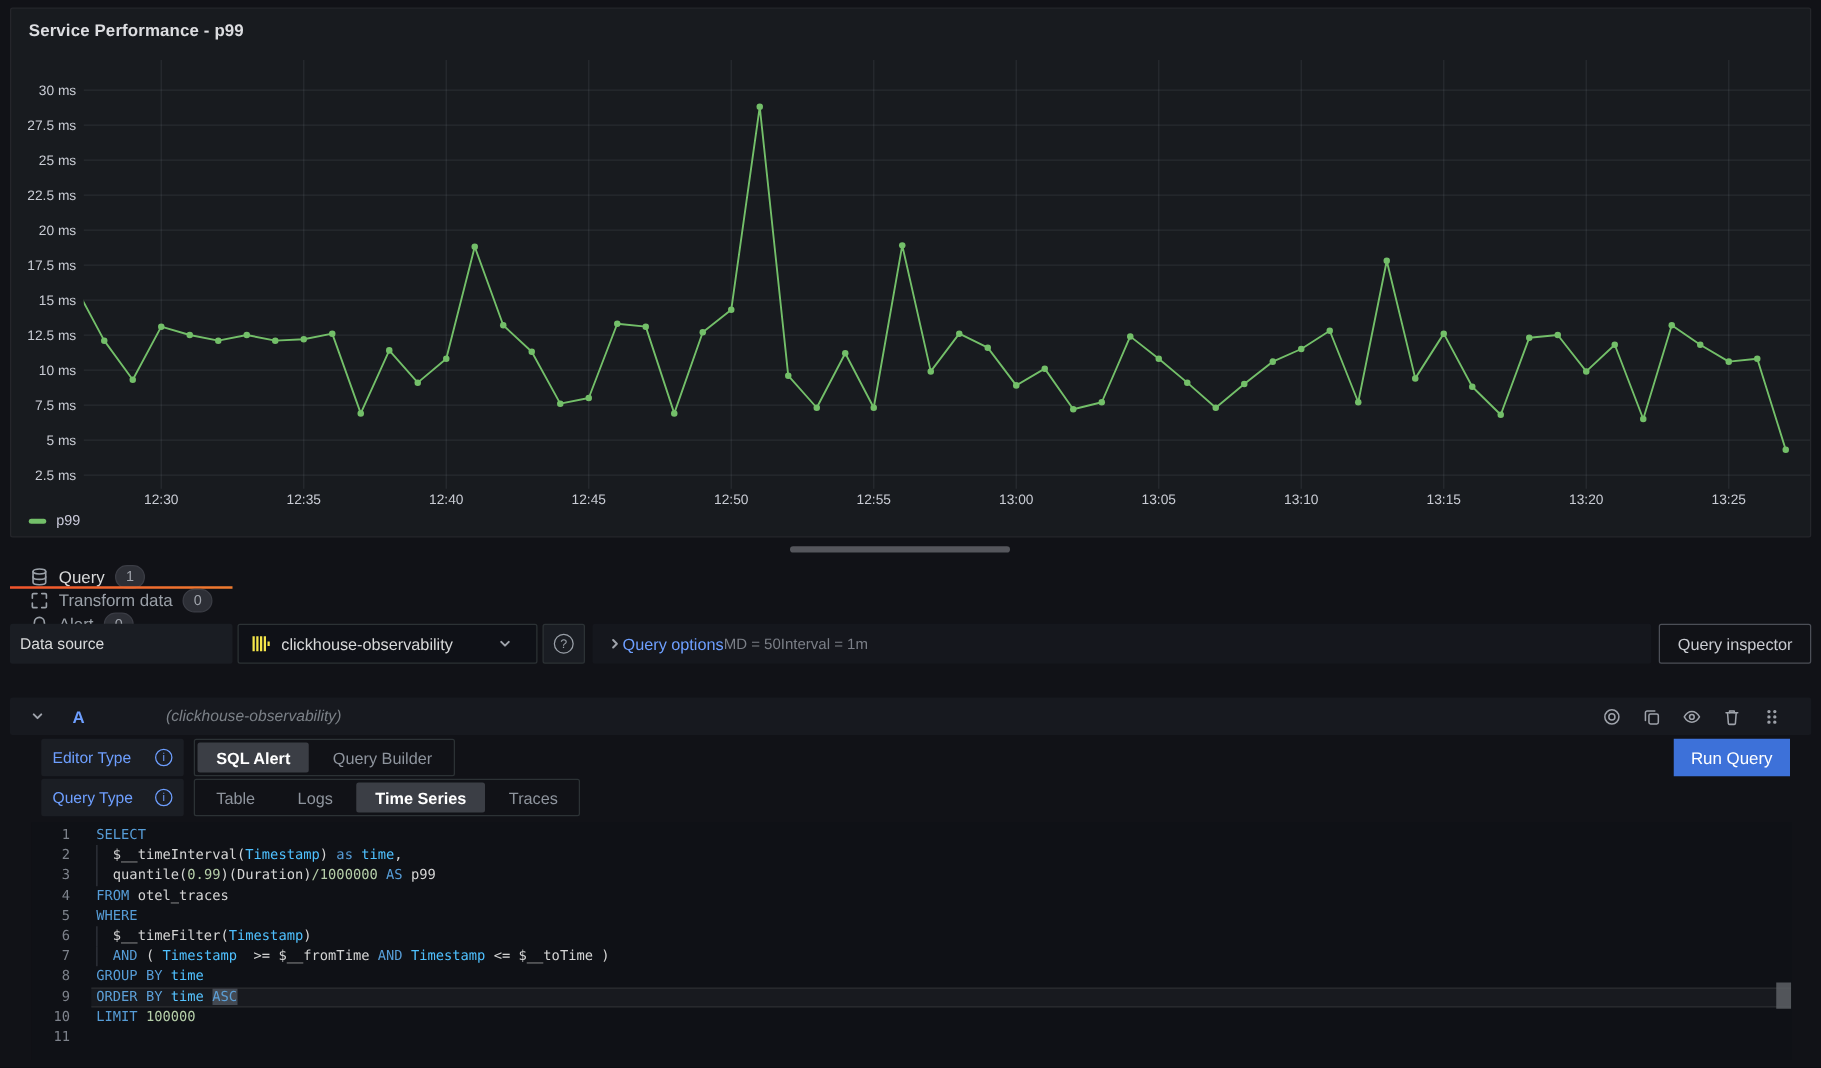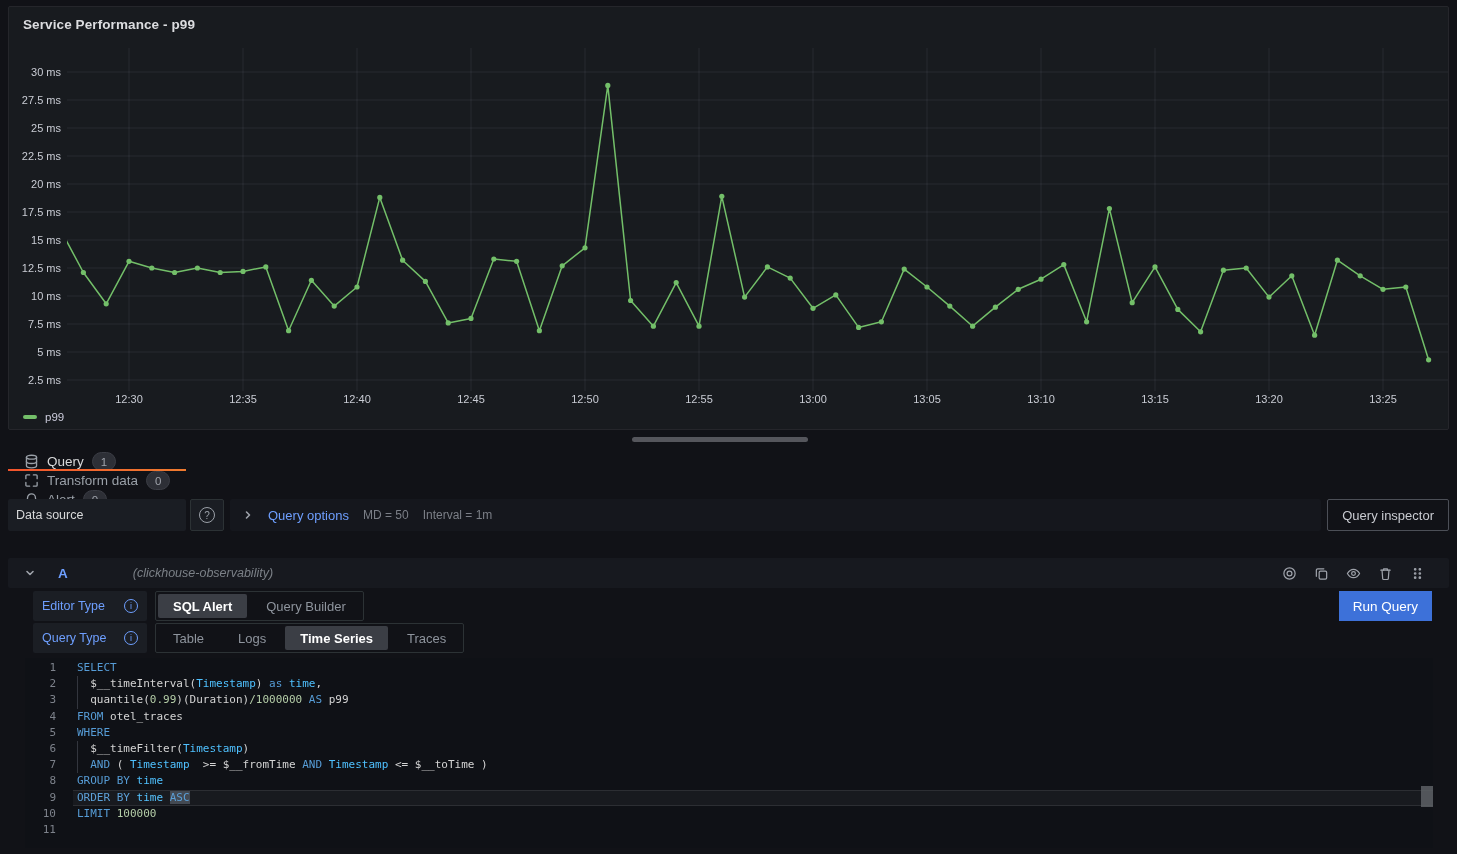--- a/index.html
+++ b/index.html
@@ -46,21 +46,21 @@
   
   #ds-row { position:absolute; left:8px; top:499px; right:8px; height:32px; display:flex; align-items:stretch; }
   #ds-label { width:178px; background:#1a1d23; border-radius:2px; display:flex; align-items:center;
     padding:0 8px; font-size:12.5px; font-weight:500; color:#d8d9da; }
   #ds-picker { margin-left:4px; display:flex; align-items:center; gap:8px; padding:0 10px;
     background:#0f1117; border:1px solid #2c3235; border-radius:2px; cursor:pointer; min-width:240px; }
   #ds-picker-name { font-size:13px; color:#d8d9da; }
   #ds-help { margin-left:4px; width:34px; background:#1a1d23; border:1px solid #2c3235; border-radius:2px;
     display:flex; align-items:center; justify-content:center; cursor:pointer; }
   #qo-strip { margin-left:6px; flex:1; background:#15171d; border-radius:2px; display:flex;
-    align-items:center; gap:14px; padding:0 12px; }
+    align-items:center; padding:0 12px; }
   #qo-label { font-size:13px; color:#6e9fff; cursor:pointer; }
   .qo-meta { font-size:12px; color:#7b7f87; }
   #query-inspector-btn { margin-left:6px; align-self:center; height:32px; padding:0 14px;
     background:transparent; border:1px solid #4c4f57; border-radius:2px; color:#c9cbd1;
     font-size:13px; font-family:inherit; cursor:pointer;text-align:center; }
   .circle-ic { width:16px; height:16px; border-radius:50%; border:1.3px solid #9aa0a8;
     color:#9aa0a8; font-size:10px; display:flex; align-items:center; justify-content:center; }
   .circle-ic.blue { border-color:#6e9fff; color:#6e9fff; width:14px; height:14px; font-size:9px; }
   
   #q-header { position:absolute; left:8px; top:558px; right:8px; height:30px; background:#17191f;
@@ -260,20 +260,33 @@
         <path d="M8 2 a4.2 4.2 0 0 1 4.2 4.2 c0 3 1 4.4 1.6 5 H2.2 c0.6 -0.6 1.6 -2 1.6 -5 A4.2 4.2 0 0 1 8 2 z"></path>
         <path d="M6.6 13.6 a1.5 1.5 0 0 0 2.8 0"></path>
       </svg>
       <span class="tab-label">Alert</span>
       <span class="badge">0</span>
     </div>
   </div>
 
   <div id="ds-row">
     <div id="ds-label">Data source</div>
+    <div id="ds-picker">
+      <svg width="16" height="16" viewBox="0 0 16 16">
+        <rect x="1" y="2" width="1.8" height="12" fill="#f5e64a"></rect>
+        <rect x="4" y="2" width="1.8" height="12" fill="#f5e64a"></rect>
+        <rect x="7" y="2" width="1.8" height="12" fill="#f5e64a"></rect>
+        <rect x="10" y="2" width="1.8" height="12" fill="#f5e64a"></rect>
+        <rect x="13" y="6.2" width="1.8" height="3.6" fill="#f5e64a"></rect>
+      </svg>
+      <span id="ds-picker-name">clickhouse-observability</span>
+      <svg class="chev" viewBox="0 0 12 12" style="margin-left:28px">
+        <path d="M3 4.5 L6 7.5 L9 4.5"></path>
+      </svg>
+    </div>
     <div id="ds-help">
       <span class="circle-ic">?</span>
     </div>
     <div id="qo-strip">
       <svg class="chev" viewBox="0 0 12 12">
         <path d="M4.5 3 L7.5 6 L4.5 9"></path>
       </svg>
       <span id="qo-label">Query options</span>
       <span class="qo-meta">MD = 50</span>
       <span class="qo-meta">Interval = 1m</span>

